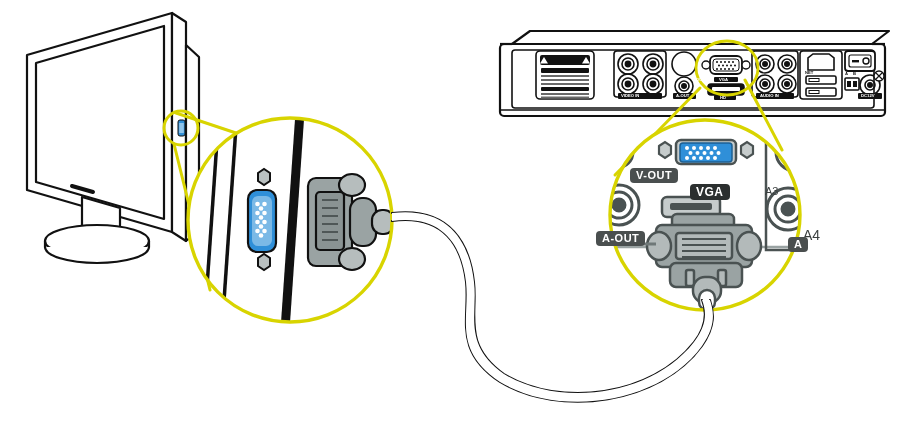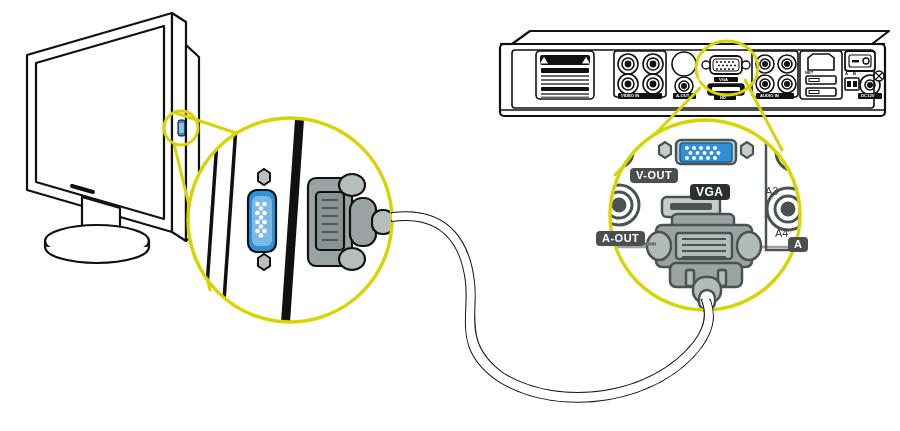--- a/index.html
+++ b/index.html
@@ -409,16 +409,16 @@
   <div class="tiny" style="left:692px; top:78px; font-size:4.2px; color:#ffffff;">V-OUT</div>
   <div class="tiny" style="left:719px; top:77.5px; font-size:4.2px; color:#ffffff;">VGA</div>
 
   <div class="tiny" style="left:845px; top:72px; font-size:4.2px;">A</div>
   <div class="tiny" style="left:853px; top:72px; font-size:4.2px;">B</div>
 
   <div class="lbl" style="left:630px; top:168px; font-size:11px;">V-OUT</div>
   <div class="lbl lbl-dark" style="left:690px; top:184px; font-size:12px;">VGA</div>
   <div class="lbl" style="left:596px; top:231px; font-size:11px;">A-OUT</div>
   <div class="lbl-plain" style="left:765px; top:186px; font-size:11px;">A3</div>
-  <div class="lbl-plain" style="left:775px; top:228px; font-size:11px;">A4</div>
+  <div class="lbl-plain" style="left:803px; top:228px; font-size:14px;">A4</div>
   <div class="lbl" style="left:788px; top:237px; font-size:11px;">A</div>
 
 </div>
 
 </body></html>

